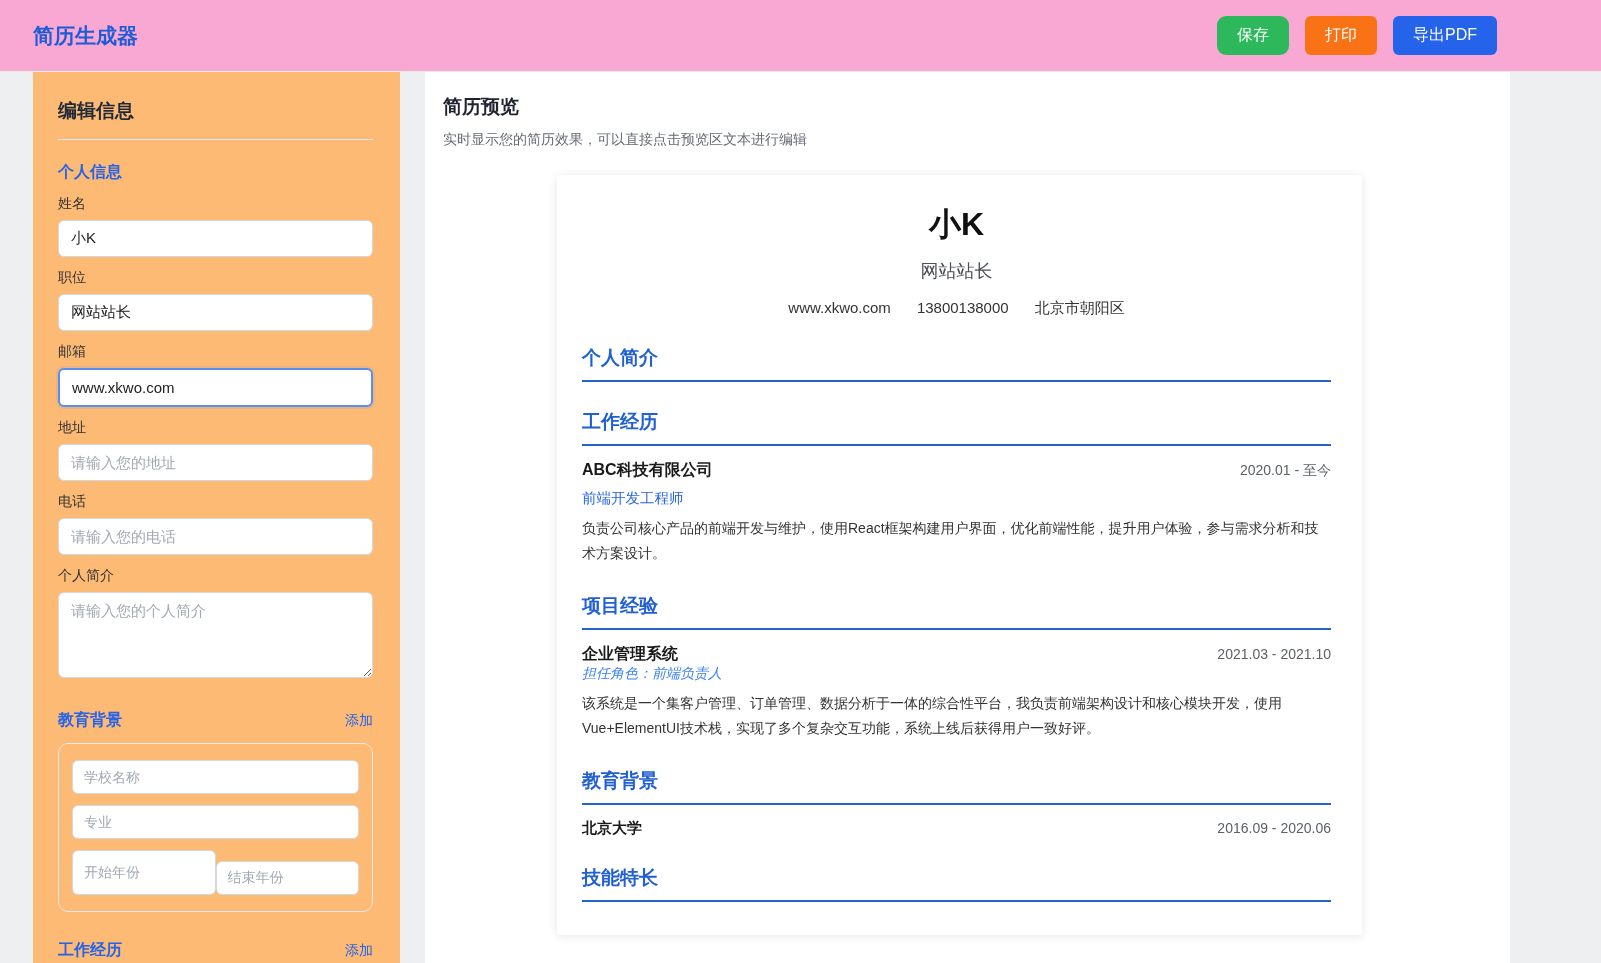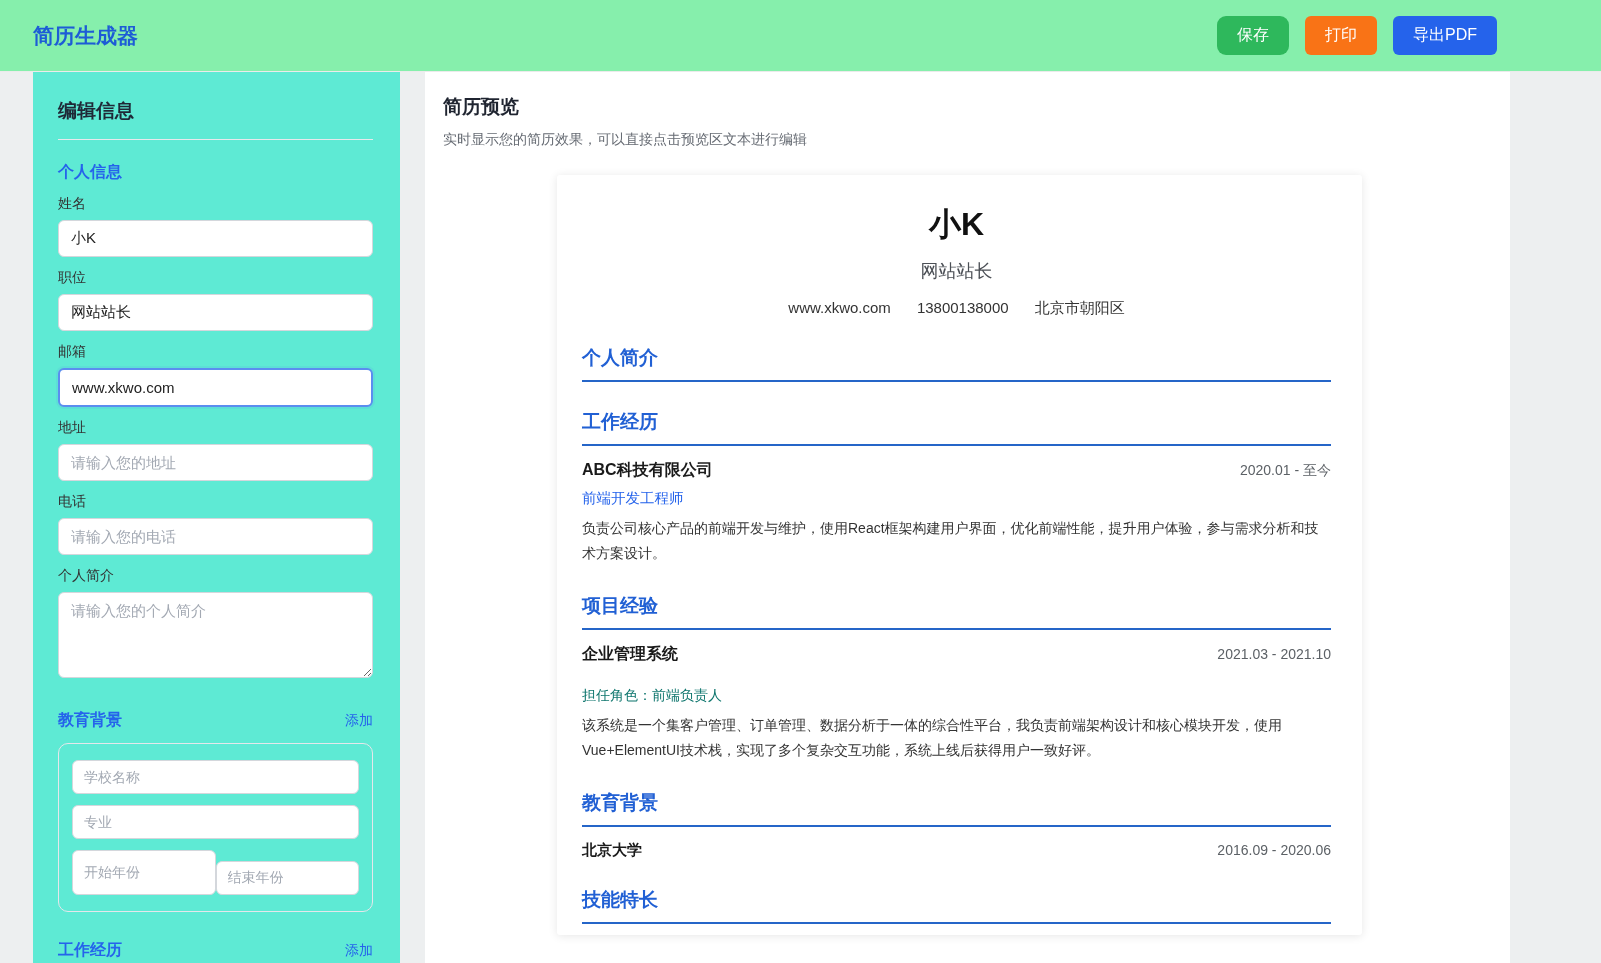--- a/index.html
+++ b/index.html
@@ -6,21 +6,21 @@
   html, body { width: 1601px; height: 963px; overflow: hidden; }
   body {
     font-family: "Liberation Sans", "DejaVu Sans", sans-serif;
     background: #edeff0;
     color: #222;
   }
 
   
   .app-header {
     height: 72px;
-    background: #86efac;
+    background: #f9a8d4;
     border-bottom: 1px solid #ebebeb;
     display: flex;
     align-items: center;
     justify-content: space-between;
     padding: 0 104px 0 33px;
   }
   .app-title {
     font-size: 21px;
     font-weight: bold;
     color: #1d5cd6;
@@ -42,21 +42,21 @@
   
   .content {
     display: flex;
     align-items: stretch;
     height: 891px;
   }
   .sidebar {
     margin-left: 33px;
     width: 367px;
     flex: none;
-    background: #5eead4;
+    background: #fdba74;
     padding: 26px 27px 26px 25px;
     overflow: hidden;
   }
   .preview-panel {
     margin-left: 25px;
     width: 1085px;
     flex: none;
     background: #ffffff;
     padding: 22px 34px 0 18px;
     overflow: hidden;
@@ -206,22 +206,23 @@
   .item-name { font-size: 16px; font-weight: bold; color: #1a1a1a; }
   .item-date { font-size: 14px; color: #5c6166; }
   .item-role-link {
     font-size: 14.5px;
     color: #2563eb;
     margin-top: 8px;
     cursor: pointer;
   }
   .item-role-italic {
     font-size: 14px;
-    color: #0f766e;
-    margin-top: 22px;
+    font-style: italic;
+    color: #3b82f6;
+    margin-top: 0;
   }
   .edu-degree { font-size: 14px; color: #3c4046; margin-top: 9px; }
 </style>
 </head>
 <body>
 
 <header class="app-header">
   <div class="app-title">简历生成器</div>
   <div class="header-actions">
     <button class="btn btn-save">保存</button>

